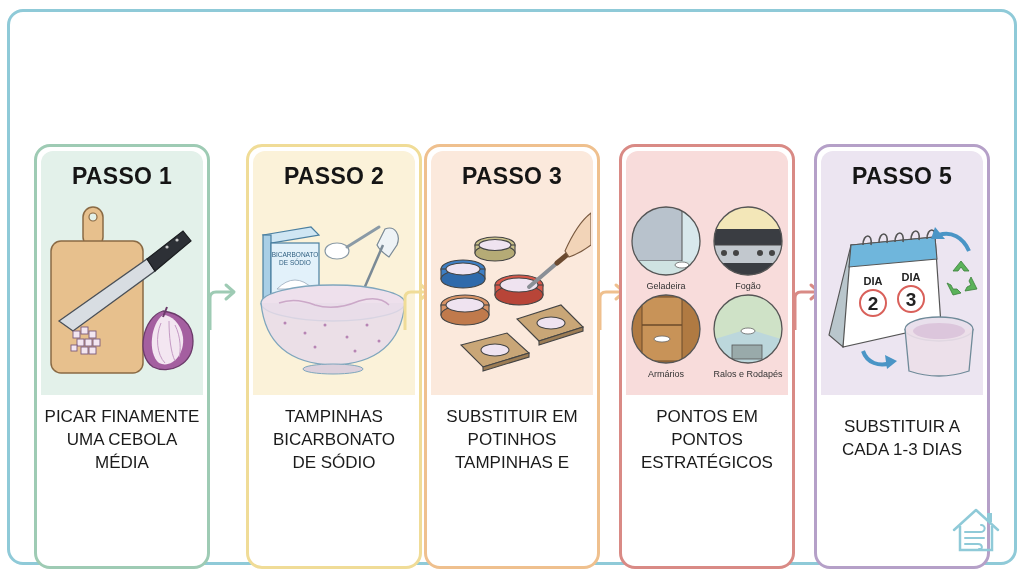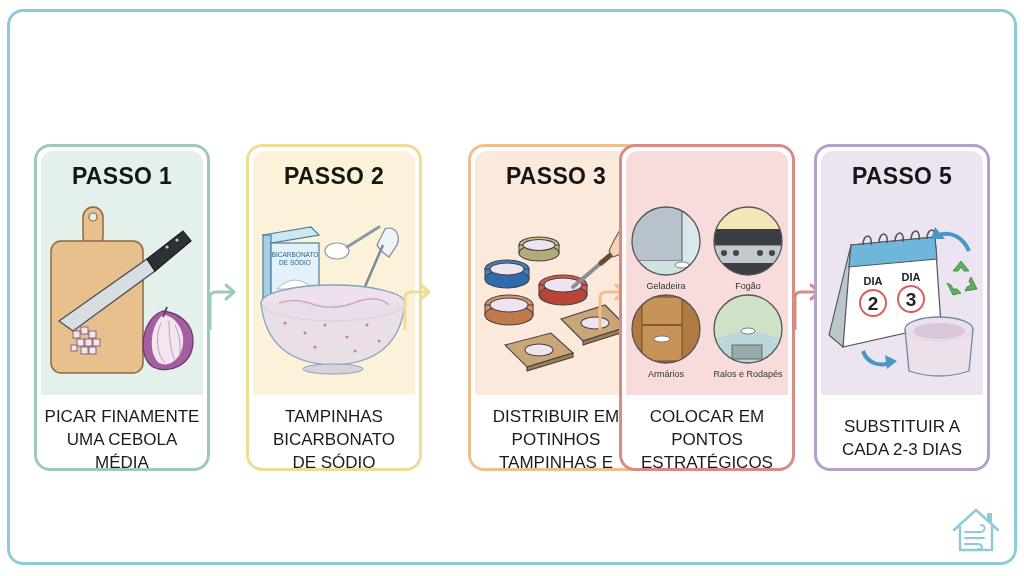--- a/index.html
+++ b/index.html
@@ -5,41 +5,41 @@
   * { box-sizing: border-box; margin: 0; padding: 0; }
   html, body { width: 1024px; height: 576px; background: #ffffff; overflow: hidden; }
   body { font-family: "Liberation Sans", "DejaVu Sans", sans-serif; position: relative; }
 
   .frame {
     position: absolute; left: 7px; top: 9px; width: 1010px; height: 556px;
     border: 3px solid #8fcad8; border-radius: 16px; background: #ffffff;
   }
 
   .card {
-    position: absolute; top: 144px; width: 176px; height: 327px;
+    position: absolute; top: 144px; width: 176px; height: 425px;
     border: 3px solid; border-radius: 16px; background: #ffffff; overflow: hidden;
   }
   .card .tint {
     position: absolute; left: 4px; right: 4px; top: 4px; height: 244px;
     border-radius: 12px 12px 0 0;
   }
   .card .title {
     position: absolute; left: 0; right: 0; top: 16px; text-align: center;
     font-weight: bold; font-size: 23px; color: #151515; letter-spacing: 0.3px;
   }
   .card .illus { position: absolute; left: 6px; top: 58px; width: 158px; height: 184px; }
   .card .desc {
     position: absolute; left: 0; right: 0; top: 258px; text-align: center;
     font-size: 17px; line-height: 23px; color: #1b1b1b; padding: 0 4px;
   }
   .desc span { display: block; }
 
   .c1 { left: 34px;  border-color: #9ecbb4; } .c1 .tint { background: #e3f1ea; }
   .c2 { left: 246px; border-color: #f0dc97; } .c2 .tint { background: #fbf2d9; }
-  .c3 { left: 424px; border-color: #efc08e; margin-left: 44px; } .c3 .tint { background: #fbe9dc; }
+  .c3 { left: 424px; border-color: #efc08e; } .c3 .tint { background: #fbe9dc; }
   .c4 { left: 619px; border-color: #d98a85; } .c4 .tint { background: #f8dcdb; }
   .c5 { left: 814px; border-color: #b5a0c8; } .c5 .tint { background: #ece5f1; }
 
   .connector { position: absolute; top: 270px; width: 36px; height: 60px; }
 
   .spot-label { font-size: 9px; fill: #333; font-family: "Liberation Sans", sans-serif; }
   .logo { position: absolute; left: 950px; top: 506px; width: 52px; height: 48px; }
 </style>
 </head>
 <body>
@@ -153,21 +153,21 @@
         <ellipse cx="62" cy="145" rx="14" ry="6" fill="#efe3f0"></ellipse>
       <polygon points="84,114 128,100 150,122 106,136" fill="#c9a677"></polygon>
         <polygon points="106,136 150,122 150,126 106,140" fill="#9c7c54"></polygon>
         <ellipse cx="118" cy="118" rx="14" ry="6" fill="#efe3f0"></ellipse>
     </g>
     <path d="M96 82 L124 58" stroke="#8a8f96" stroke-width="4" stroke-linecap="round"></path>
     <path d="M124 58 L136 48" stroke="#6b4a30" stroke-width="5" stroke-linecap="round"></path>
     <path d="M132 46 C140 28 150 14 158 8 L158 40 C150 46 142 50 136 52 Z" fill="#f2d4b8" stroke="#7a5a40" stroke-width="1.1"></path>
   </svg>
   <div class="desc">
-    <span>DISTRIBUIR EM</span>
+    <span>SUBSTITUIR EM</span>
     <span>POTINHOS</span>
     <span>TAMPINHAS E</span>
   </div>
 </div>
 
 <svg class="connector" style="left:594px" viewBox="0 0 36 60">
   <path d="M6 60 L6 28 Q6 22 12 22 L28 22" stroke="#efc08e" stroke-width="3" fill="none"></path>
   <path d="M22 15 L30 22 L22 29" stroke="#efc08e" stroke-width="3" fill="none" stroke-linecap="round" stroke-linejoin="round"></path>
 </svg>
 
@@ -219,21 +219,21 @@
       <rect x="104" y="140" width="30" height="14" fill="#9aa" stroke="#555" stroke-width="0.8"></rect>
       <ellipse cx="120" cy="126" rx="7" ry="3" fill="#fff" stroke="#666" stroke-width="0.8"></ellipse>
     </g>
     <circle cx="120" cy="124" r="34" fill="none" stroke="#555" stroke-width="1.3"></circle>
     <text class="spot-label" x="38" y="84" text-anchor="middle">Geladeira</text>
     <text class="spot-label" x="120" y="84" text-anchor="middle">Fogão</text>
     <text class="spot-label" x="38" y="172" text-anchor="middle">Armários</text>
     <text class="spot-label" x="120" y="172" text-anchor="middle">Ralos e Rodapés</text>
   </svg>
   <div class="desc">
-    <span>COLOCAR EM</span>
+    <span>PONTOS EM</span>
     <span>PONTOS</span>
     <span>ESTRATÉGICOS</span>
   </div>
 </div>
 
 <svg class="connector" style="left:789px" viewBox="0 0 36 60">
   <path d="M6 60 L6 28 Q6 22 12 22 L28 22" stroke="#d98a85" stroke-width="3" fill="none"></path>
   <path d="M22 15 L30 22 L22 29" stroke="#d98a85" stroke-width="3" fill="none" stroke-linecap="round" stroke-linejoin="round"></path>
 </svg>
 
@@ -265,21 +265,21 @@
       <path d="M124 78 L130 90 L138 88 L134 84 L130 84 L128 80 Z"></path>
     </g>
     <path d="M40 146 C44 158 56 162 68 158" stroke="#4a95c6" stroke-width="4" fill="none"></path>
     <polygon points="74,156 62,150 64,164" fill="#4a95c6"></polygon>
     <ellipse cx="116" cy="124" rx="34" ry="12" fill="#e9e0ec" stroke="#6f8a99" stroke-width="1.3"></ellipse>
     <path d="M82 124 L86 166 Q116 176 146 166 L150 124" fill="#ecdfe9" fill-opacity="0.9" stroke="#6f8a99" stroke-width="1.3"></path>
     <ellipse cx="116" cy="126" rx="26" ry="8" fill="#dcc6dc"></ellipse>
   </svg>
   <div class="desc" style="top:268px">
     <span>SUBSTITUIR A</span>
-    <span>CADA 2-3 DIAS</span>
+    <span>CADA 1-3 DIAS</span>
   </div>
 </div>
 
 <svg class="logo" viewBox="0 0 52 48">
   <path d="M4 24 L26 4 L48 24" stroke="#8fcad8" stroke-width="2.5" fill="none" stroke-linejoin="round" stroke-linecap="round"></path>
   <rect x="37" y="7" width="5" height="9" fill="#8fcad8"></rect>
   <path d="M10 20 L10 44 L42 44 L42 20" stroke="#8fcad8" stroke-width="2.5" fill="none"></path>
   <path d="M15 26 L30 26 C36 26 36 19 31 19 M15 32 L34 32 M15 38 L28 38 C33 38 33 44 29 43" stroke="#8fcad8" stroke-width="2" fill="none" stroke-linecap="round"></path>
 </svg>
 

